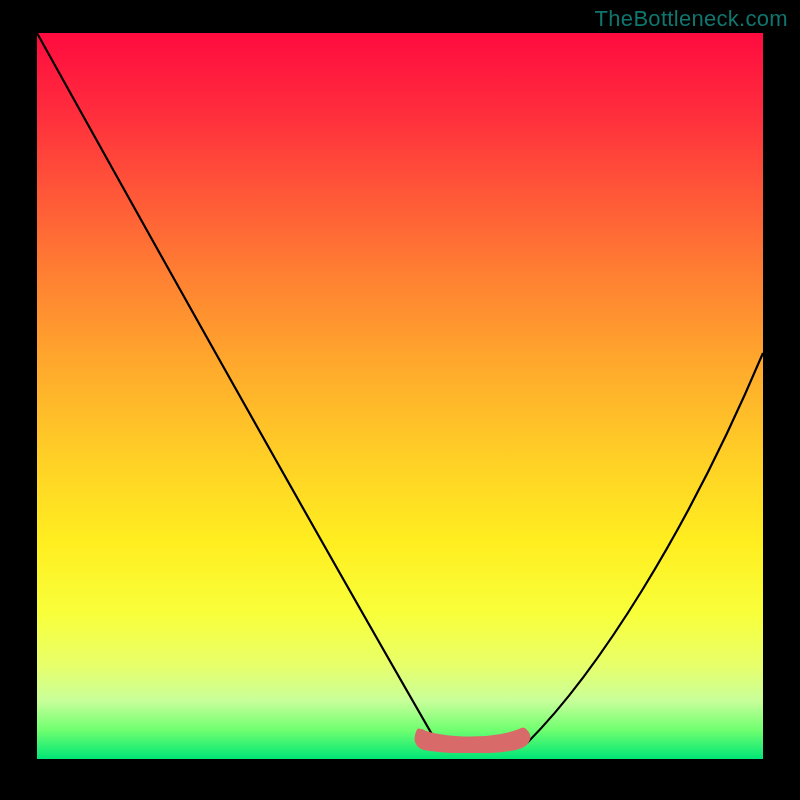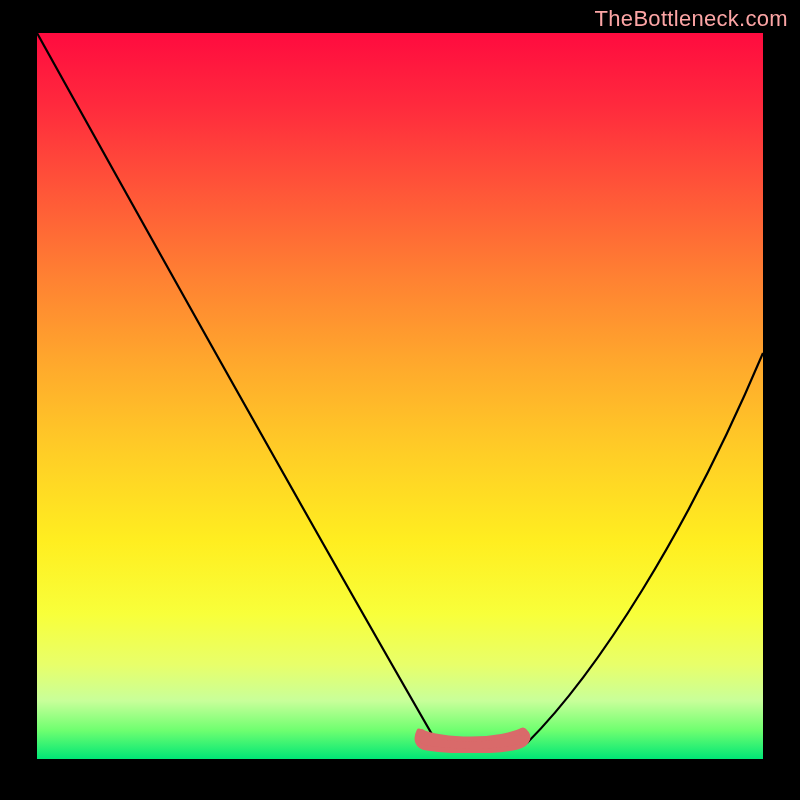--- a/index.html
+++ b/index.html
@@ -8,21 +8,21 @@
     height: 800px;
     background: #000;
     position: relative;
     font-family: Arial, sans-serif;
     overflow: hidden;
   }
   .watermark {
     position: absolute;
     top: 6px;
     right: 12px;
-    color: #fca5a5;
+    color: #0f766e;
     font-size: 22px;
     font-weight: 500;
     z-index: 10;
     letter-spacing: 0.3px;
   }
   .plot-area {
     position: absolute;
     left: 37px;
     top: 33px;
     width: 726px;

